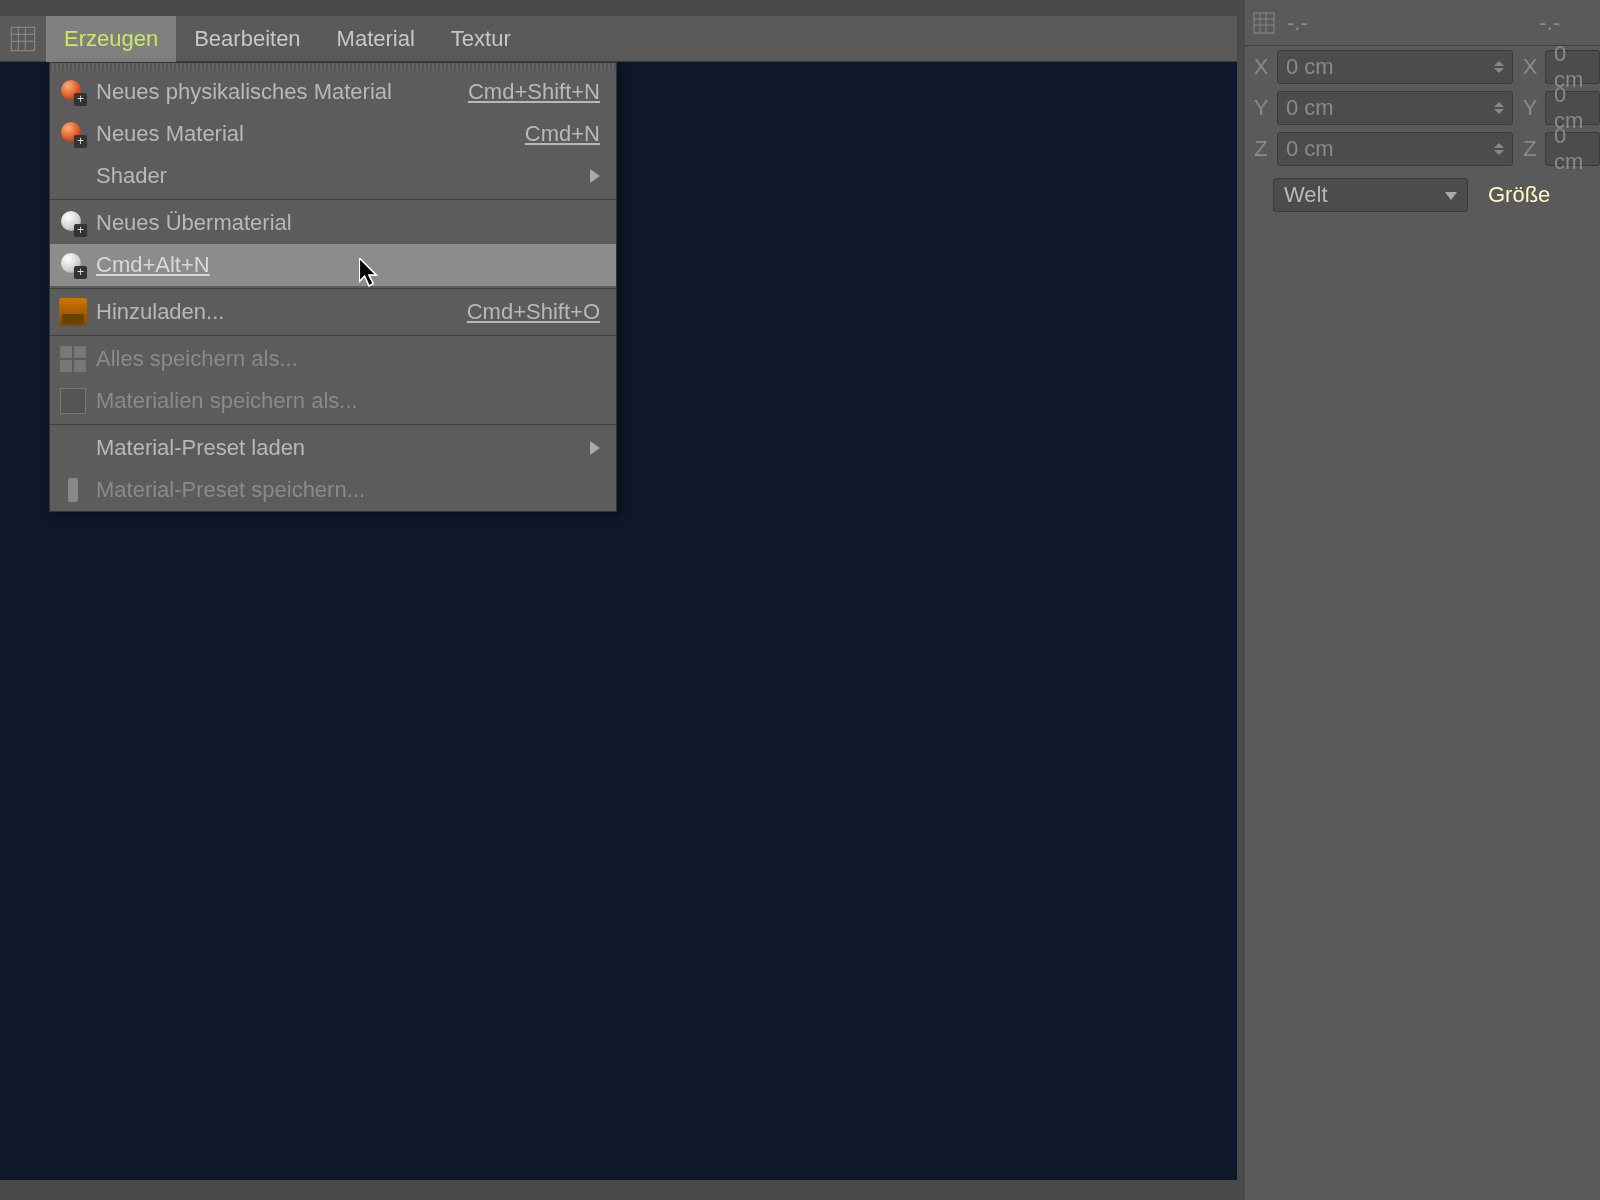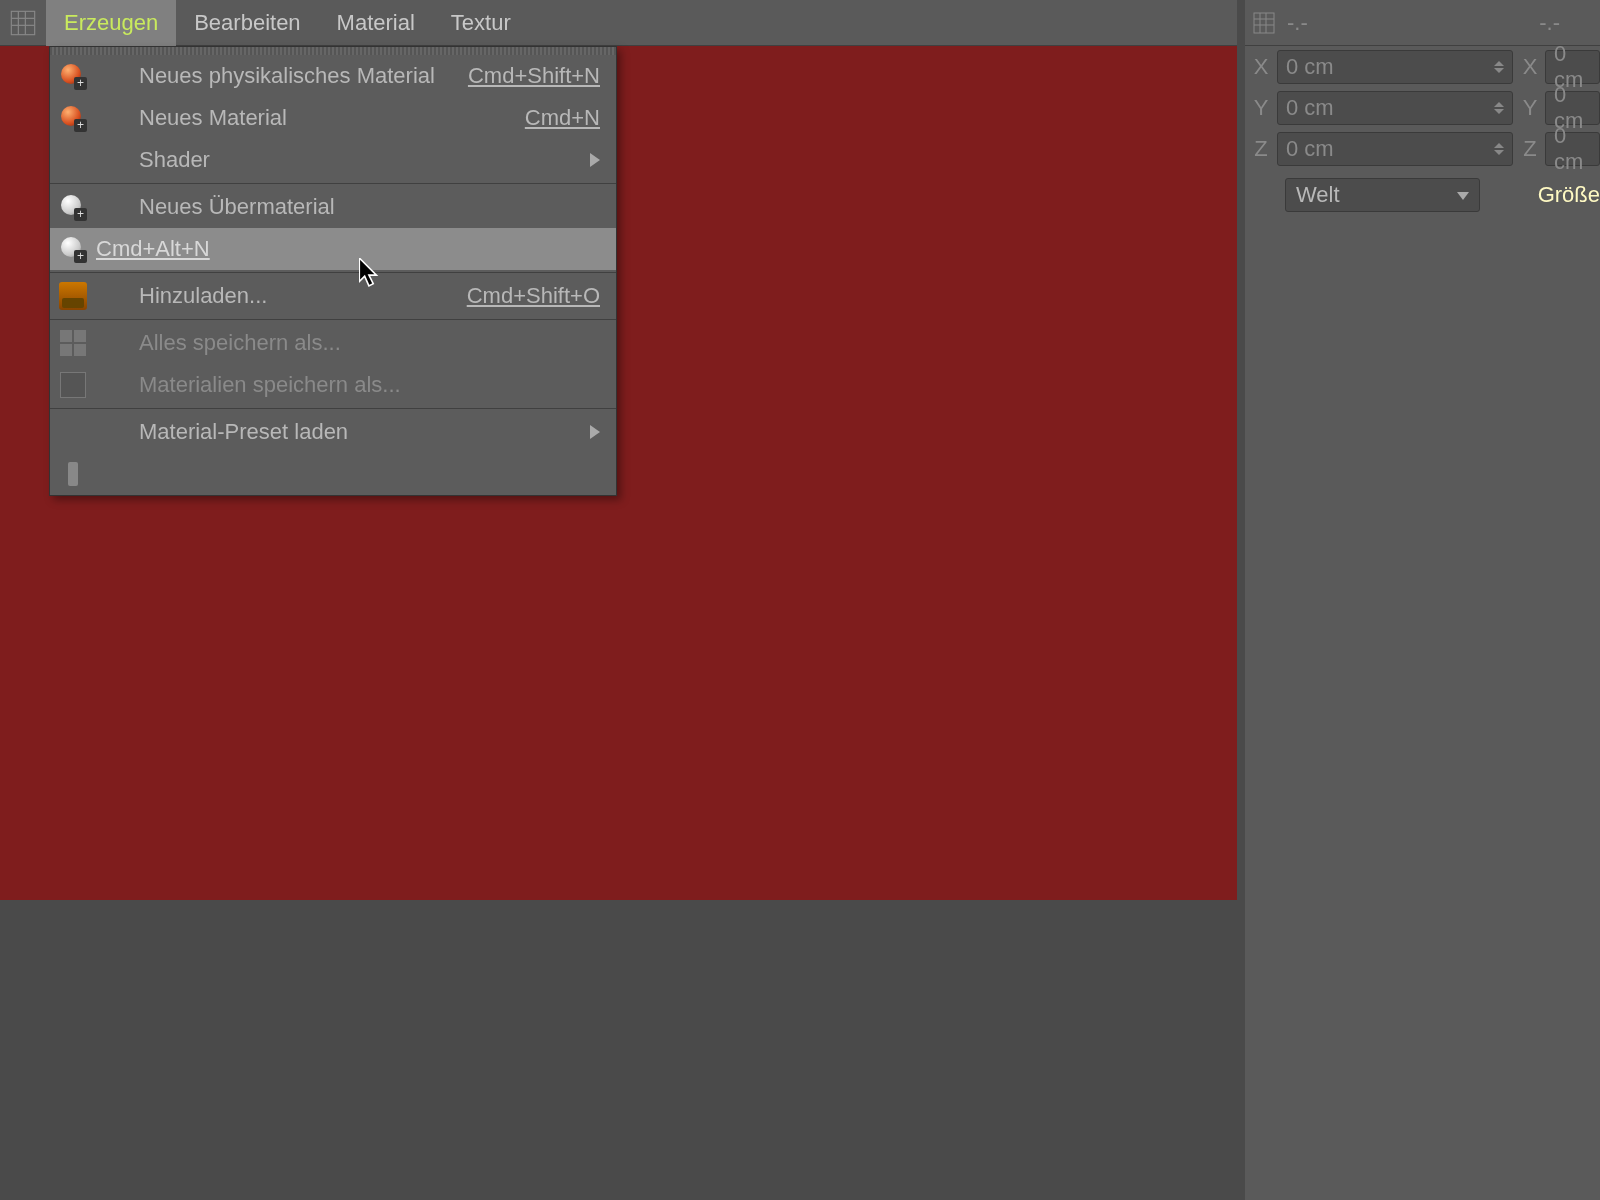--- a/index.html
+++ b/index.html
@@ -1,31 +1,31 @@
 <!DOCTYPE html>
 <html><head>
 <meta charset="utf-8">
 <style>
   * { margin: 0; padding: 0; box-sizing: border-box; font-family: Arial, Helvetica, sans-serif; }
   body { background: #4a4a4a; width: 1600px; height: 1200px; overflow: hidden; position: relative; }
   
-  .main-area { position: absolute; left: 0; top: 0; width: 1237px; height: 900px; background: #7f1d1d; }
+  .main-area { position: absolute; left: 0; top: 16px; width: 1237px; height: 1164px; background: #0f172a; }
   
   .menubar { height: 46px; background: #5a5a5a; display: flex; align-items: center; border-bottom: 1px solid #404040; }
   .menubar-icon { width: 46px; height: 46px; display: flex; align-items: center; justify-content: center; }
   .menubar-icon svg { width: 28px; height: 28px; }
   .menu-tab { padding: 0 18px; height: 46px; display: flex; align-items: center; font-size: 22px; color: #c8c8c8; cursor: pointer; }
   .menu-tab.active { background: #808080; color: #c9ea5d; }
   
   .dropdown { position: absolute; left: 49px; top: 46px; width: 568px; background: #5c5c5c; border: 1px solid #333; box-shadow: 4px 4px 8px rgba(0,0,0,0.35); }
   .drip { height: 8px; background: repeating-linear-gradient(90deg,#555 0,#555 2px,#666 2px,#666 4px); }
   .menu-item { display: flex; align-items: center; height: 42px; padding-right: 16px; }
   .menu-item.highlighted { background: #8c8c8c; }
   .menu-icon { width: 46px; height: 42px; display: flex; align-items: center; justify-content: center; }
-  .menu-label { flex: 1; font-size: 22px; color: #b8b8b8; padding-left: 0; margin-left: 43px; }
+  .menu-label { flex: 1; font-size: 22px; color: #b8b8b8; padding-left: 0; }
   .menu-item.highlighted .menu-label, .menu-item.highlighted .menu-shortcut { color: #d8d8d8; }
   .menu-shortcut { font-size: 22px; color: #b8b8b8; text-decoration: underline; }
   .menu-item.disabled .menu-label, .menu-item.disabled .menu-shortcut { color: #8a8a8a; }
   .submenu-arrow { width: 14px; display: flex; justify-content: flex-end; }
   .submenu-arrow svg { width: 10px; height: 14px; }
   .menu-sep { height: 1px; background: #404040; margin: 2px 0; }
   
   .side-panel { position: absolute; left: 1245px; top: 0; width: 355px; height: 1200px; background: #5a5a5a; }
   .side-header { height: 46px; display: flex; align-items: center; border-bottom: 1px solid #404040; }
   .side-header-icon { width: 38px; height: 46px; display: flex; align-items: center; justify-content: center; }
@@ -36,21 +36,21 @@
   .coord-label { width: 24px; font-size: 22px; color: #8a8a8a; text-align: center; }
   .coord-field { flex: 1; margin-left: 4px; margin-right: 6px; height: 34px; background: #4c4c4c; border-radius: 3px; border: 1px solid #3a3a3a; display: flex; align-items: center; padding-left: 8px; position: relative; }
   .coord-value { font-size: 22px; color: #8a8a8a; }
   .coord-spinner { position: absolute; right: 4px; top: 2px; bottom: 2px; width: 14px; display: flex; flex-direction: column; justify-content: center; gap: 2px;}
   .coord-spinner div { width: 0; height: 0; border-left: 5px solid transparent; border-right: 5px solid transparent; }
   .spin-up { border-bottom: 5px solid #888; }
   .spin-down { border-top: 5px solid #888; }
   .coord-label2 { width: 22px; font-size: 22px; color: #8a8a8a; text-align: center; }
   .coord-field2 { width: 55px; margin-left: 4px; height: 34px; background: #4c4c4c; border-radius: 3px; border: 1px solid #3a3a3a; display: flex; align-items: center; padding-left: 8px; }
   
-  .drop-row { display: flex; align-items: center; height: 44px; padding-left: 40px; margin-top: 4px; justify-content: space-between; }
+  .drop-row { display: flex; align-items: center; height: 44px; padding-left: 28px; margin-top: 4px; }
   .drop-field { width: 195px; height: 34px; background: #4c4c4c; border-radius: 3px; border: 1px solid #3a3a3a; display: flex; align-items: center; padding-left: 10px; position: relative; }
   .drop-value { font-size: 22px; color: #b8b8b8; }
   .drop-arrow { position: absolute; right: 10px; }
   .drop-arrow svg { width: 12px; height: 8px; }
   .drop-btn { margin-left: 20px; font-size: 22px; color: #fef9c3; }
   
   .cursor { position: absolute; left: 359px; top: 258px; pointer-events: none; z-index: 100; }
   .cursor svg { width: 22px; height: 30px; }
   
   .micon-sphere { position: relative; width: 28px; height: 28px; }
@@ -177,20 +177,21 @@
       <div class="submenu-arrow">
           <svg viewBox="0 0 10 14">
             <polygon points="0,0 10,7 0,14" fill="#aaa"></polygon>
           </svg>
         </div>
     </div>
     <div class="menu-item disabled">
       <div class="menu-icon">
           <div class="micon-preset"></div>
         </div>
+      <div class="menu-label">Material-Preset speichern...</div>
     </div>
   </div>
 </div>
 
 <div class="side-panel">
   <div class="side-header">
     <div class="side-header-icon">
       <svg viewBox="0 0 24 24" width="24" height="24">
           <rect x="2" y="2" width="20" height="20" fill="none" stroke="#888" stroke-width="1"></rect>
           <line x1="2" y1="8" x2="22" y2="8" stroke="#888"></line>

